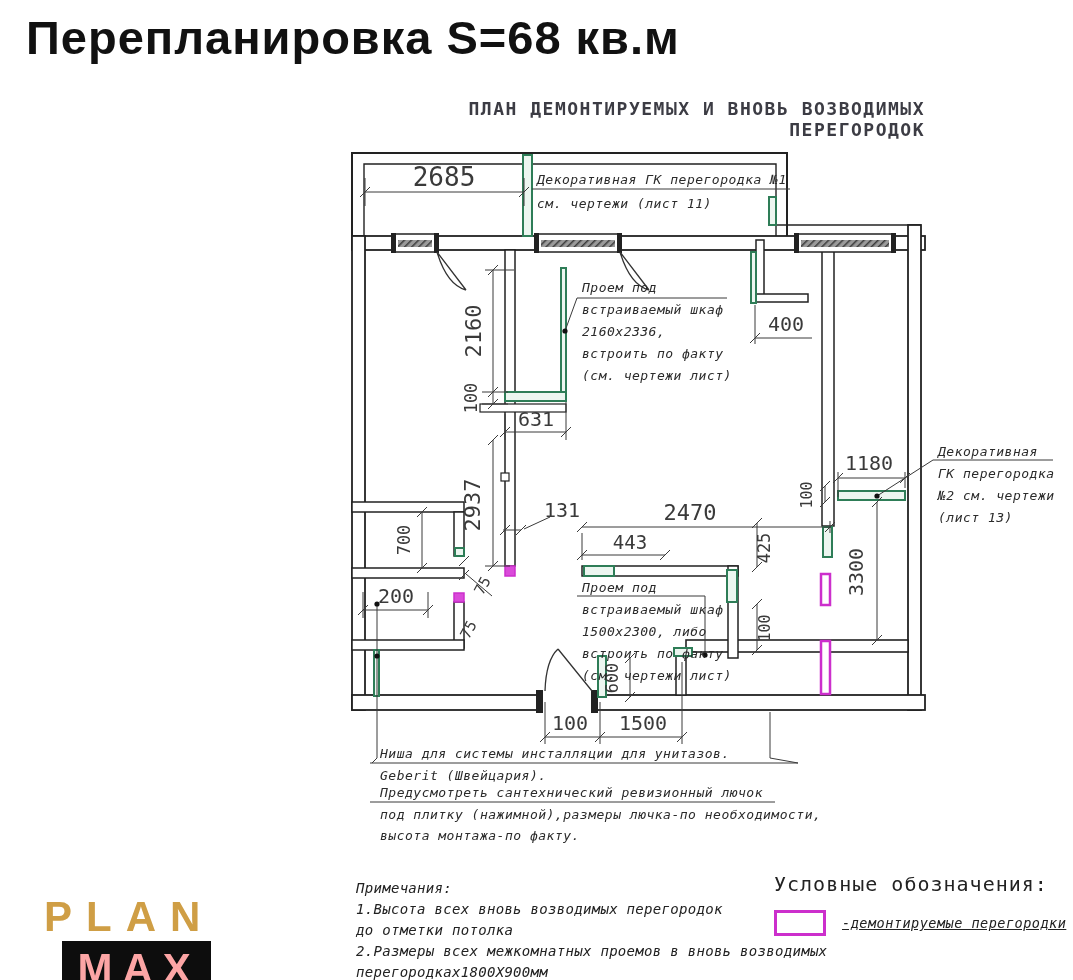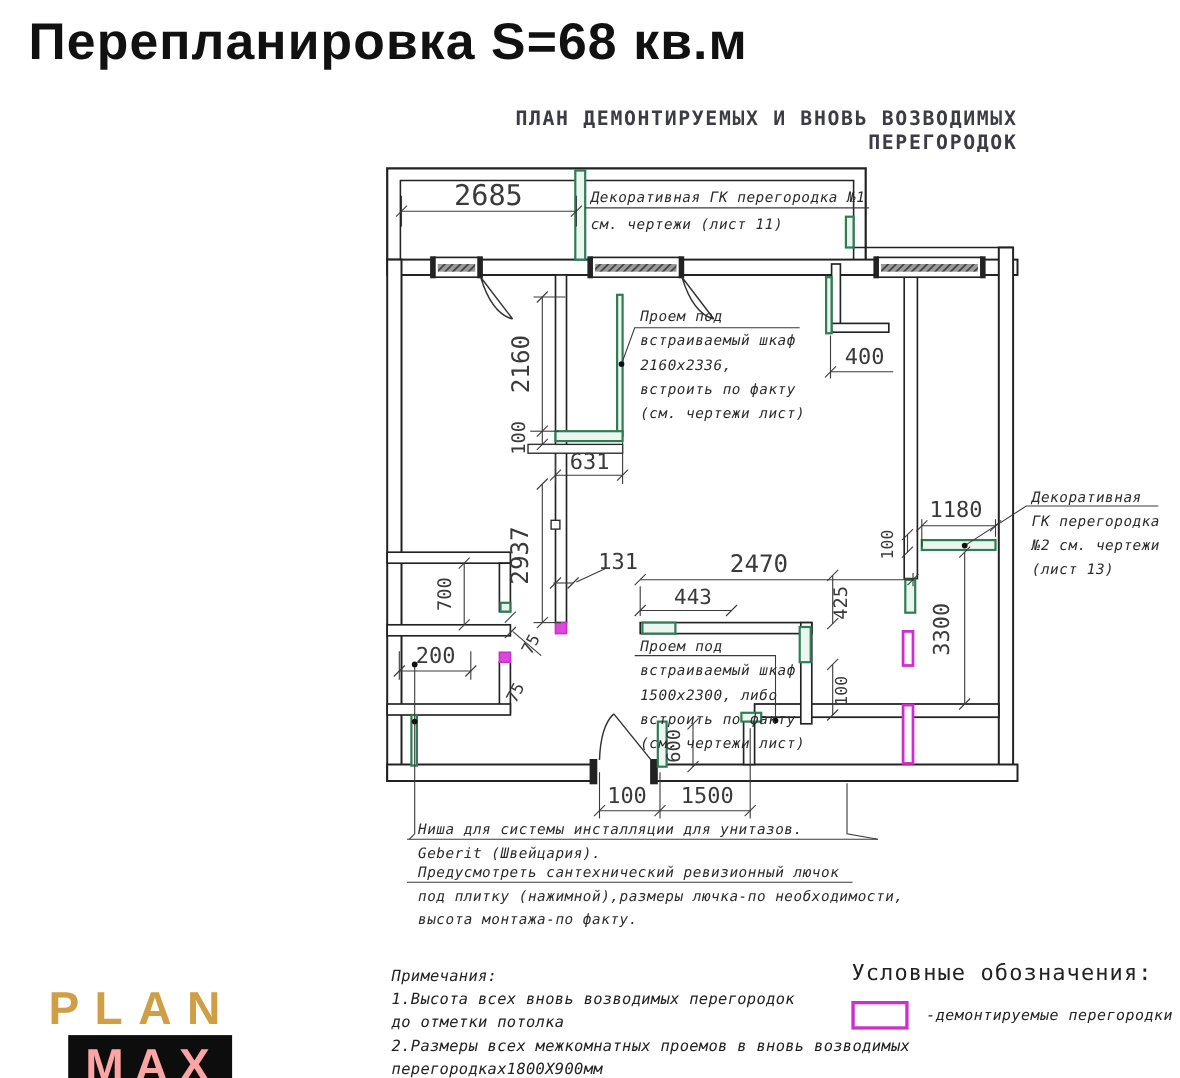--- a/index.html
+++ b/index.html
@@ -10,21 +10,21 @@
   .subtitle{position:absolute;left:420px;top:98px;width:505px;text-align:right;
             font-size:18px;font-weight:bold;letter-spacing:1.5px;color:#3c3c44;}
   svg{position:absolute;left:0;top:0;}
   svg text{font-family:"DejaVu Sans Mono", monospace;fill:#2b2b2b;}
   .ann{font-style:italic;font-size:13px;letter-spacing:0.5px;}
   .dim{fill:#3a3a3a;}
   .notes{position:absolute;left:356px;top:878px;font-style:italic;font-size:14px;
          line-height:21px;color:#222;letter-spacing:0.3px;}
   .legend{position:absolute;left:774px;top:872px;color:#222;}
   .legend-title{font-size:20px;letter-spacing:1px;margin-bottom:14px;}
-  .legend-row{display:flex;align-items:center;margin-bottom:16px;}
+  .legend-row{display:flex;align-items:center;margin-bottom:16px;text-decoration:underline;}
   .swatch{width:46px;height:20px;background:#fff;margin-right:16px;flex:0 0 auto;}
   .swatch.demo{border:3px solid #cc2fcc;}
   .swatch.new{border:3px solid #2e6b50;}
   .legend-label{font-style:italic;font-size:13.5px;letter-spacing:0.5px;}
   .logo{position:absolute;left:44px;top:893px;display:flex;align-items:center;
         font-family:"Liberation Sans",sans-serif;font-weight:800;flex-direction:column;}
   .logo-plan{color:#cf9e45;font-size:42px;letter-spacing:14px;margin-right:14px;}
   .logo-max{color:#fca5a5;background:#0d0d0d;font-size:42px;letter-spacing:10px;
             padding:4px 10px 6px 16px;}
 </style>

